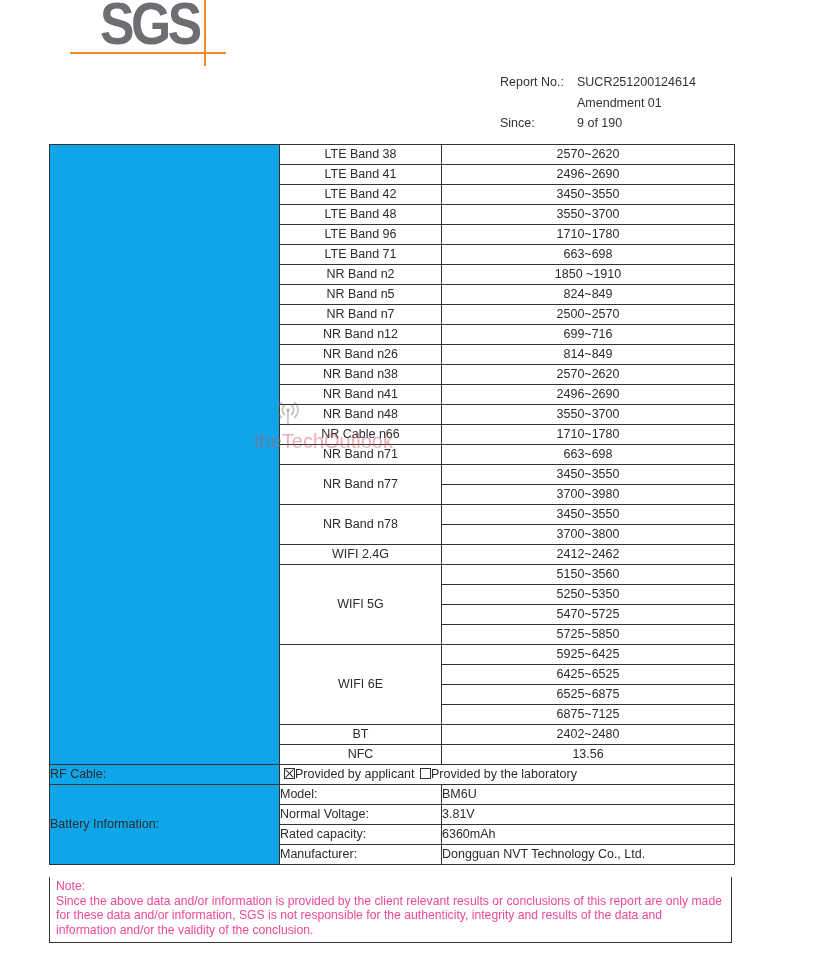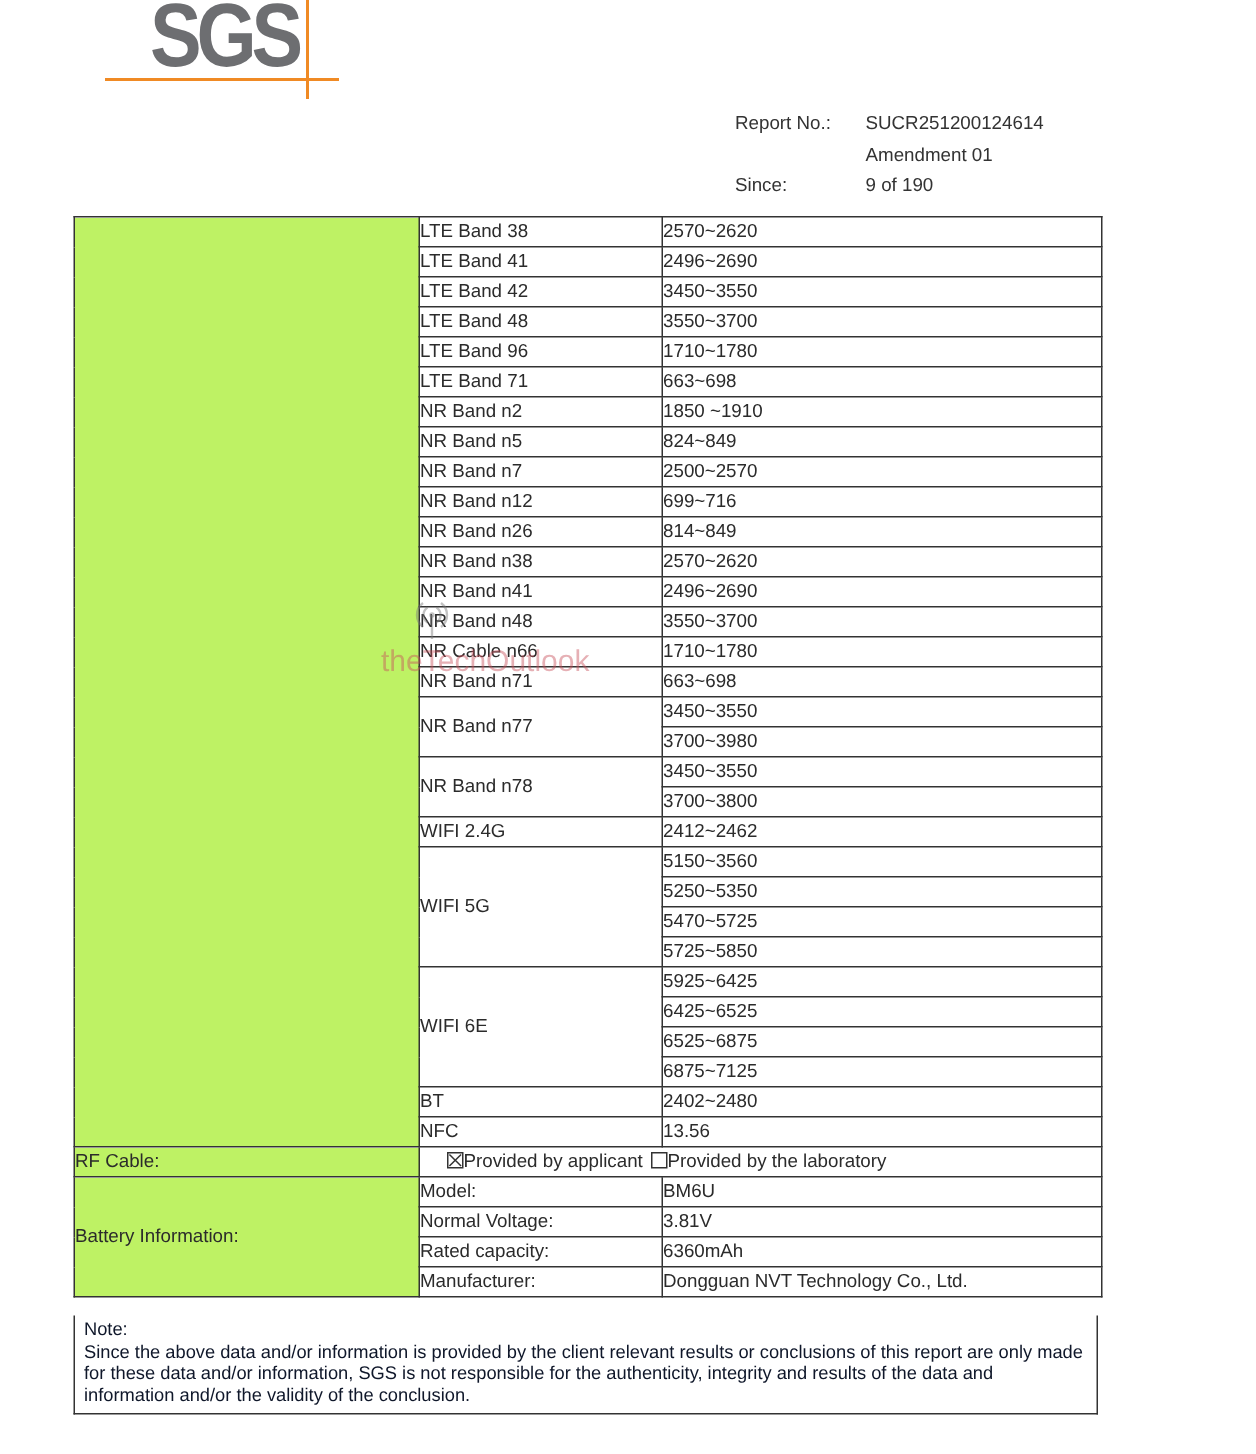--- a/index.html
+++ b/index.html
@@ -12,48 +12,48 @@
     position: absolute; left: 100px; top: -6px;
     font-family: "Liberation Sans", sans-serif; font-weight: bold;
     font-size: 60px; letter-spacing: -4px; color: #6d6e71;
     transform: scaleX(0.86); transform-origin: left top; line-height: 60px;
   }
   .logo-hline { position: absolute; left: 70px; top: 52px; width: 156px; height: 2px; background: #f08a24; }
   .logo-vline { position: absolute; left: 204px; top: 0; width: 2px; height: 66px; background: #f08a24; }
 
   .report-meta { position: absolute; left: 488px; top: 72px; font-size: 12.5px; color: #333; }
   .meta-row { height: 20.5px; line-height: 20.5px; position: relative; }
-  .meta-label { position: absolute; left: 2px; white-space: nowrap; }
+  .meta-label { position: absolute; left: 12px; white-space: nowrap; }
   .meta-value { position: absolute; left: 89px; white-space: nowrap; }
 
   table.spec {
     position: absolute; left: 49px; top: 144px; width: 685px;
     border-collapse: collapse; table-layout: fixed; font-size: 12.5px;
   }
   table.spec td {
     border: 1.3px solid #333; height: 19px; padding: 0; line-height: 19px;
     white-space: nowrap; overflow: hidden;
   }
-  td.gray { background: #bef264; vertical-align: middle; padding-left: 4px; }
-  td.center { }
+  td.gray { background: #0ea5e9; vertical-align: middle; padding-left: 4px; }
+  td.center { text-align: center; }
   td.left { padding-left: 4px; }
   .checkbox {
     display: inline-block; width: 11px; height: 11px; border: 1px solid #333;
     vertical-align: -1px; position: relative; box-sizing: border-box; margin-left: 2px;
   }
   .checkbox.checked::before, .checkbox.checked::after {
     content: ""; position: absolute; left: 4px; top: -1px; width: 1px; height: 11px; background: #333;
   }
   .checkbox.checked::before { transform: rotate(45deg); }
   .checkbox.checked::after { transform: rotate(-45deg); }
 
   .note {
     position: absolute; left: 49px; top: 877px; width: 683px; height: 66px;
     border: 1.3px solid #333; border-top: none; font-size: 12.2px; line-height: 14.5px;
-    padding: 2px 6px; box-sizing: border-box; color: #0f172a;
+    padding: 2px 6px; box-sizing: border-box; color: #ec4899;
   }
   .watermark {
     position: absolute; left: 254px; top: 396px; width: 180px; height: 60px; pointer-events: none;
   }
   .wm-text {
     position: absolute; left: 0; top: 34px; font-size: 20px; color: rgba(200,80,90,0.45);
     letter-spacing: 0px; white-space: nowrap;
   }
   .wm-icon { position: absolute; left: 16px; top: 0; width: 36px; height: 32px; }
 </style>
@@ -200,21 +200,21 @@
       <tr>
         <td class="center" colspan="2" rowspan="1">BT</td>
         <td class="center">2402~2480</td>
       </tr>
       <tr>
         <td class="center" colspan="2" rowspan="1">NFC</td>
         <td class="center">13.56</td>
       </tr>
       <tr>
         <td class="gray">RF Cable:</td>
-        <td colspan="3" class="left" style="padding-left:16px"><span class="checkbox checked"></span><span>Provided by applicant</span> <span class="checkbox"></span><span>Provided by the laboratory</span></td>
+        <td colspan="3" class="left" style="padding-left:2px"><span class="checkbox checked"></span><span>Provided by applicant</span> <span class="checkbox"></span><span>Provided by the laboratory</span></td>
       </tr>
       <tr>
         <td class="gray" rowspan="4">Battery Information:</td>
         <td colspan="2" class="left">Model:</td>
         <td class="left">BM6U</td>
       </tr>
       <tr>
         <td colspan="2" class="left">Normal Voltage:</td>
         <td class="left">3.81V</td>
       </tr>

